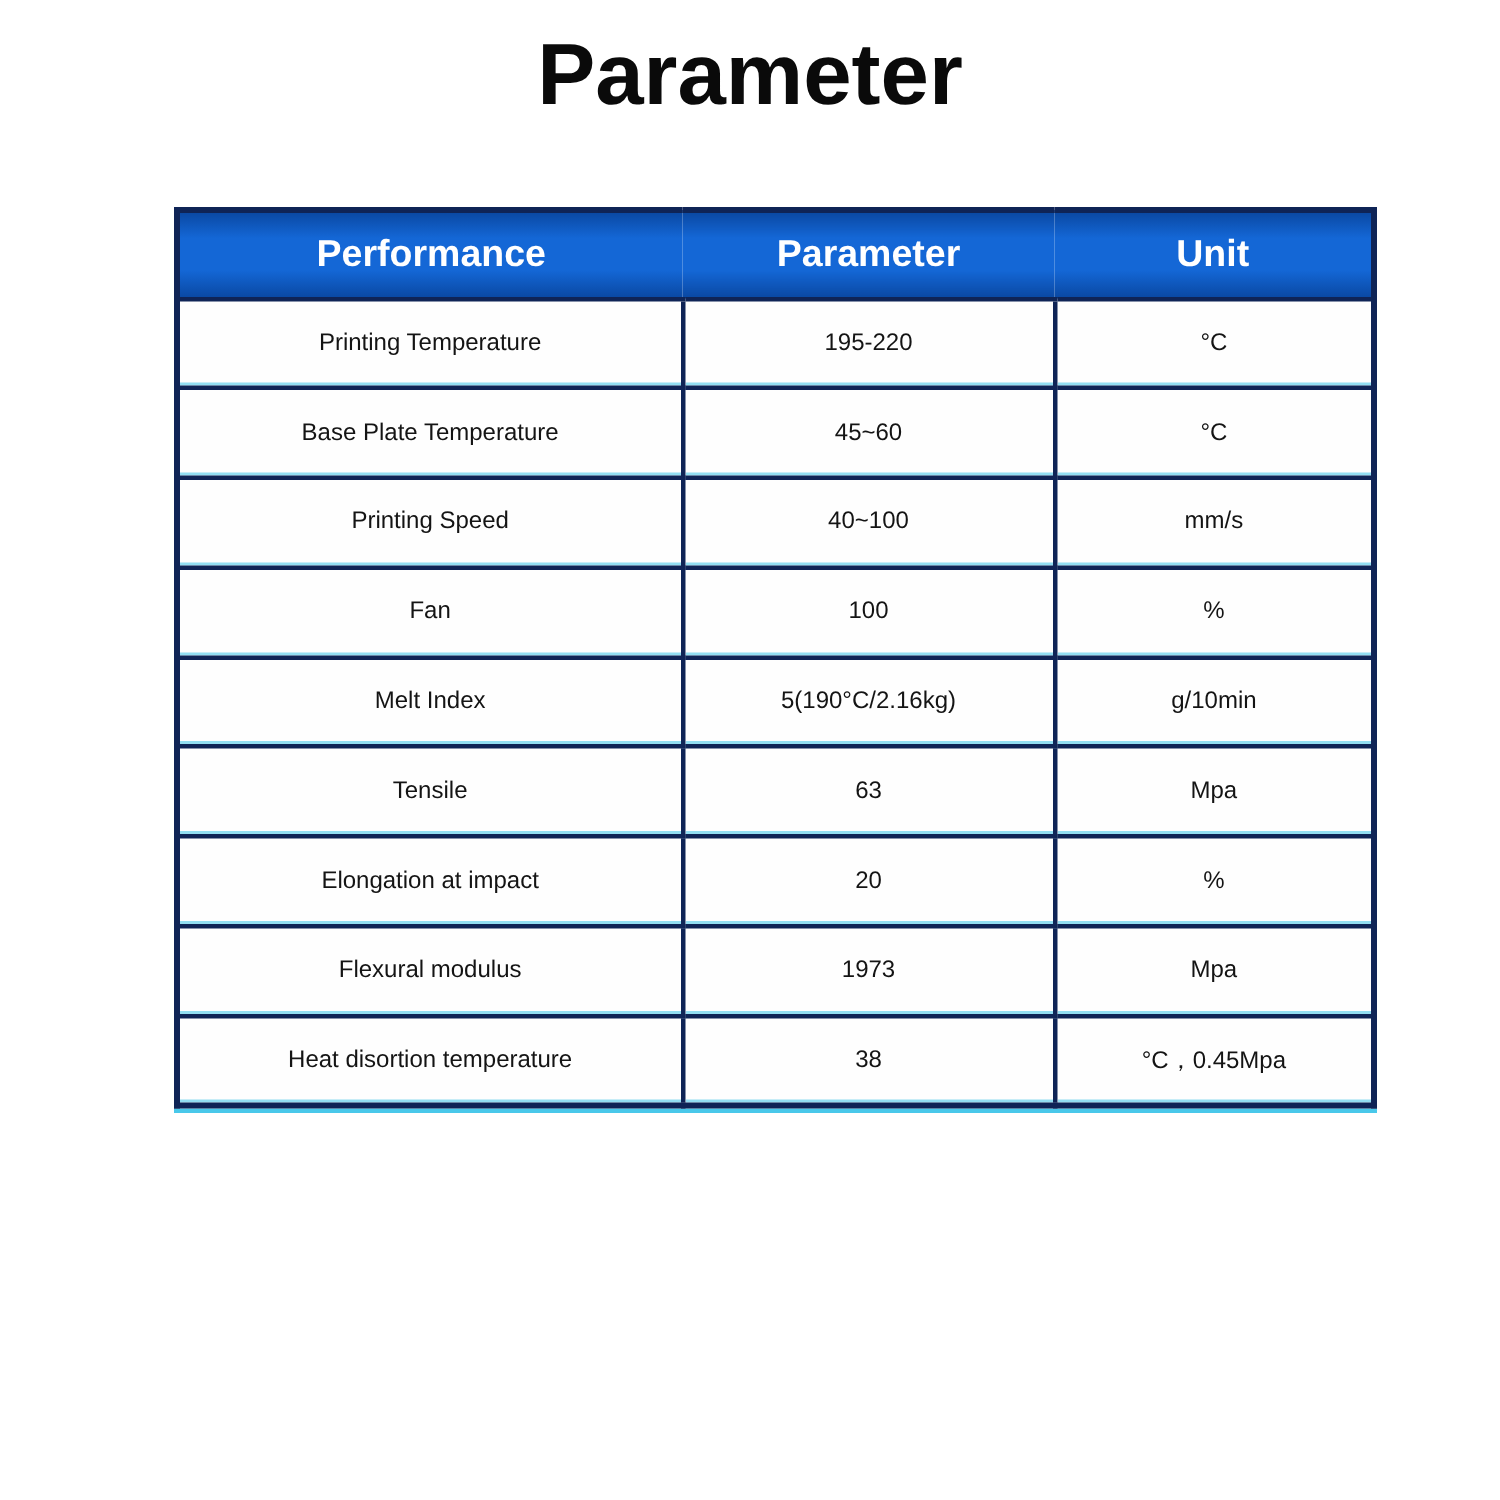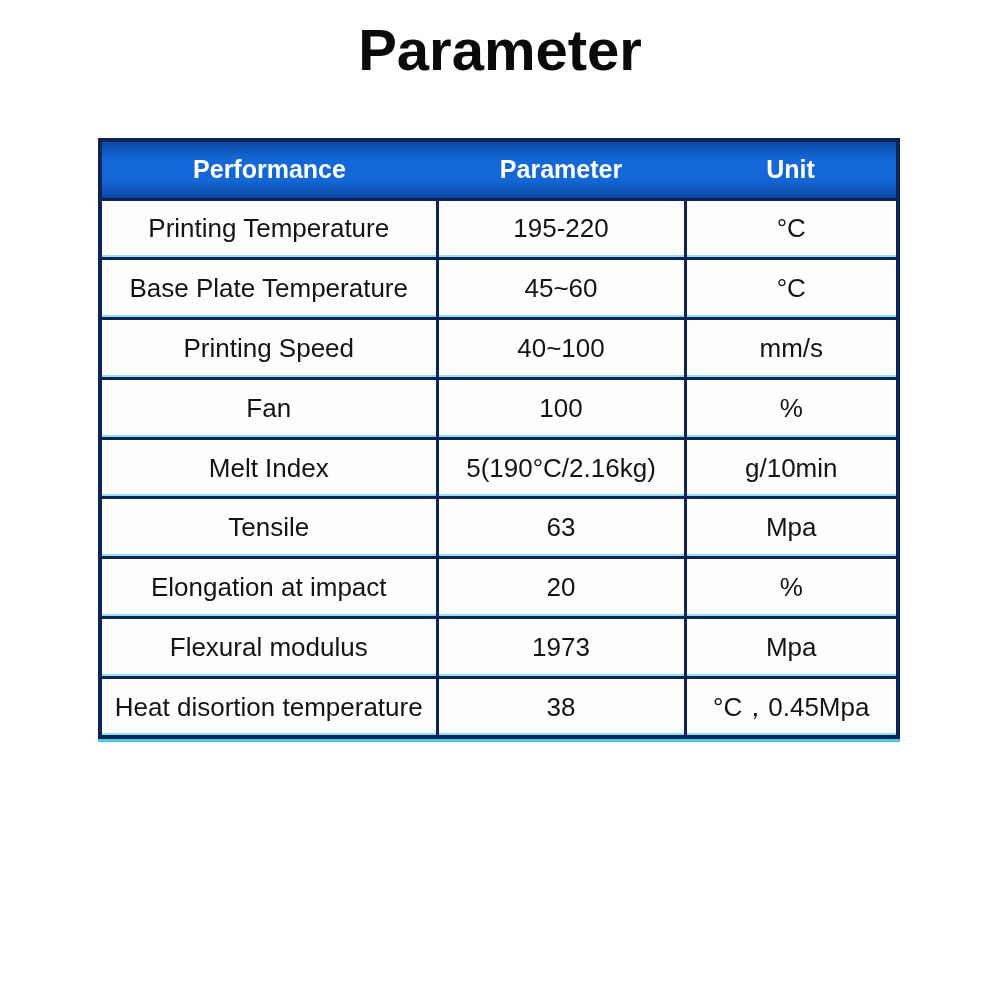--- a/index.html
+++ b/index.html
@@ -24,21 +24,21 @@
     top:16px;left:0;width:100%;
     text-align:center;
     font-size:58px;
     font-weight:800;
     letter-spacing:0px;
     color:#0a0a0a;
     margin:0;
   }
   .table-wrap{
     position:absolute;
-    left:98px;top:138px;width:754px;
+    left:116px;top:138px;width:754px;
   }
   table.param-table{
     width:100%;
     table-layout:fixed;
     border-collapse:collapse;
     border:4px solid var(--border-navy);
     box-shadow:0 3px 0 var(--accent-cyan);
     background:#ffffff;
   }
   thead th{
@@ -55,21 +55,21 @@
     text-align:center;
     vertical-align:middle;
     padding:0;
   }
   tbody td{
     border:3px solid var(--border-navy);
     box-shadow:inset 0 -2px 0 rgba(73,200,234,0.6);
     height:59.8px;
     text-align:center;
     vertical-align:middle;
-    font-size:26px;
+    font-size:16px;
     font-weight:400;
     color:var(--cell-text);
     padding:0 6px;
     background:#fefefe;
     white-space:nowrap;
     overflow:hidden;
   }
 </style>
 </head>
 <body>

